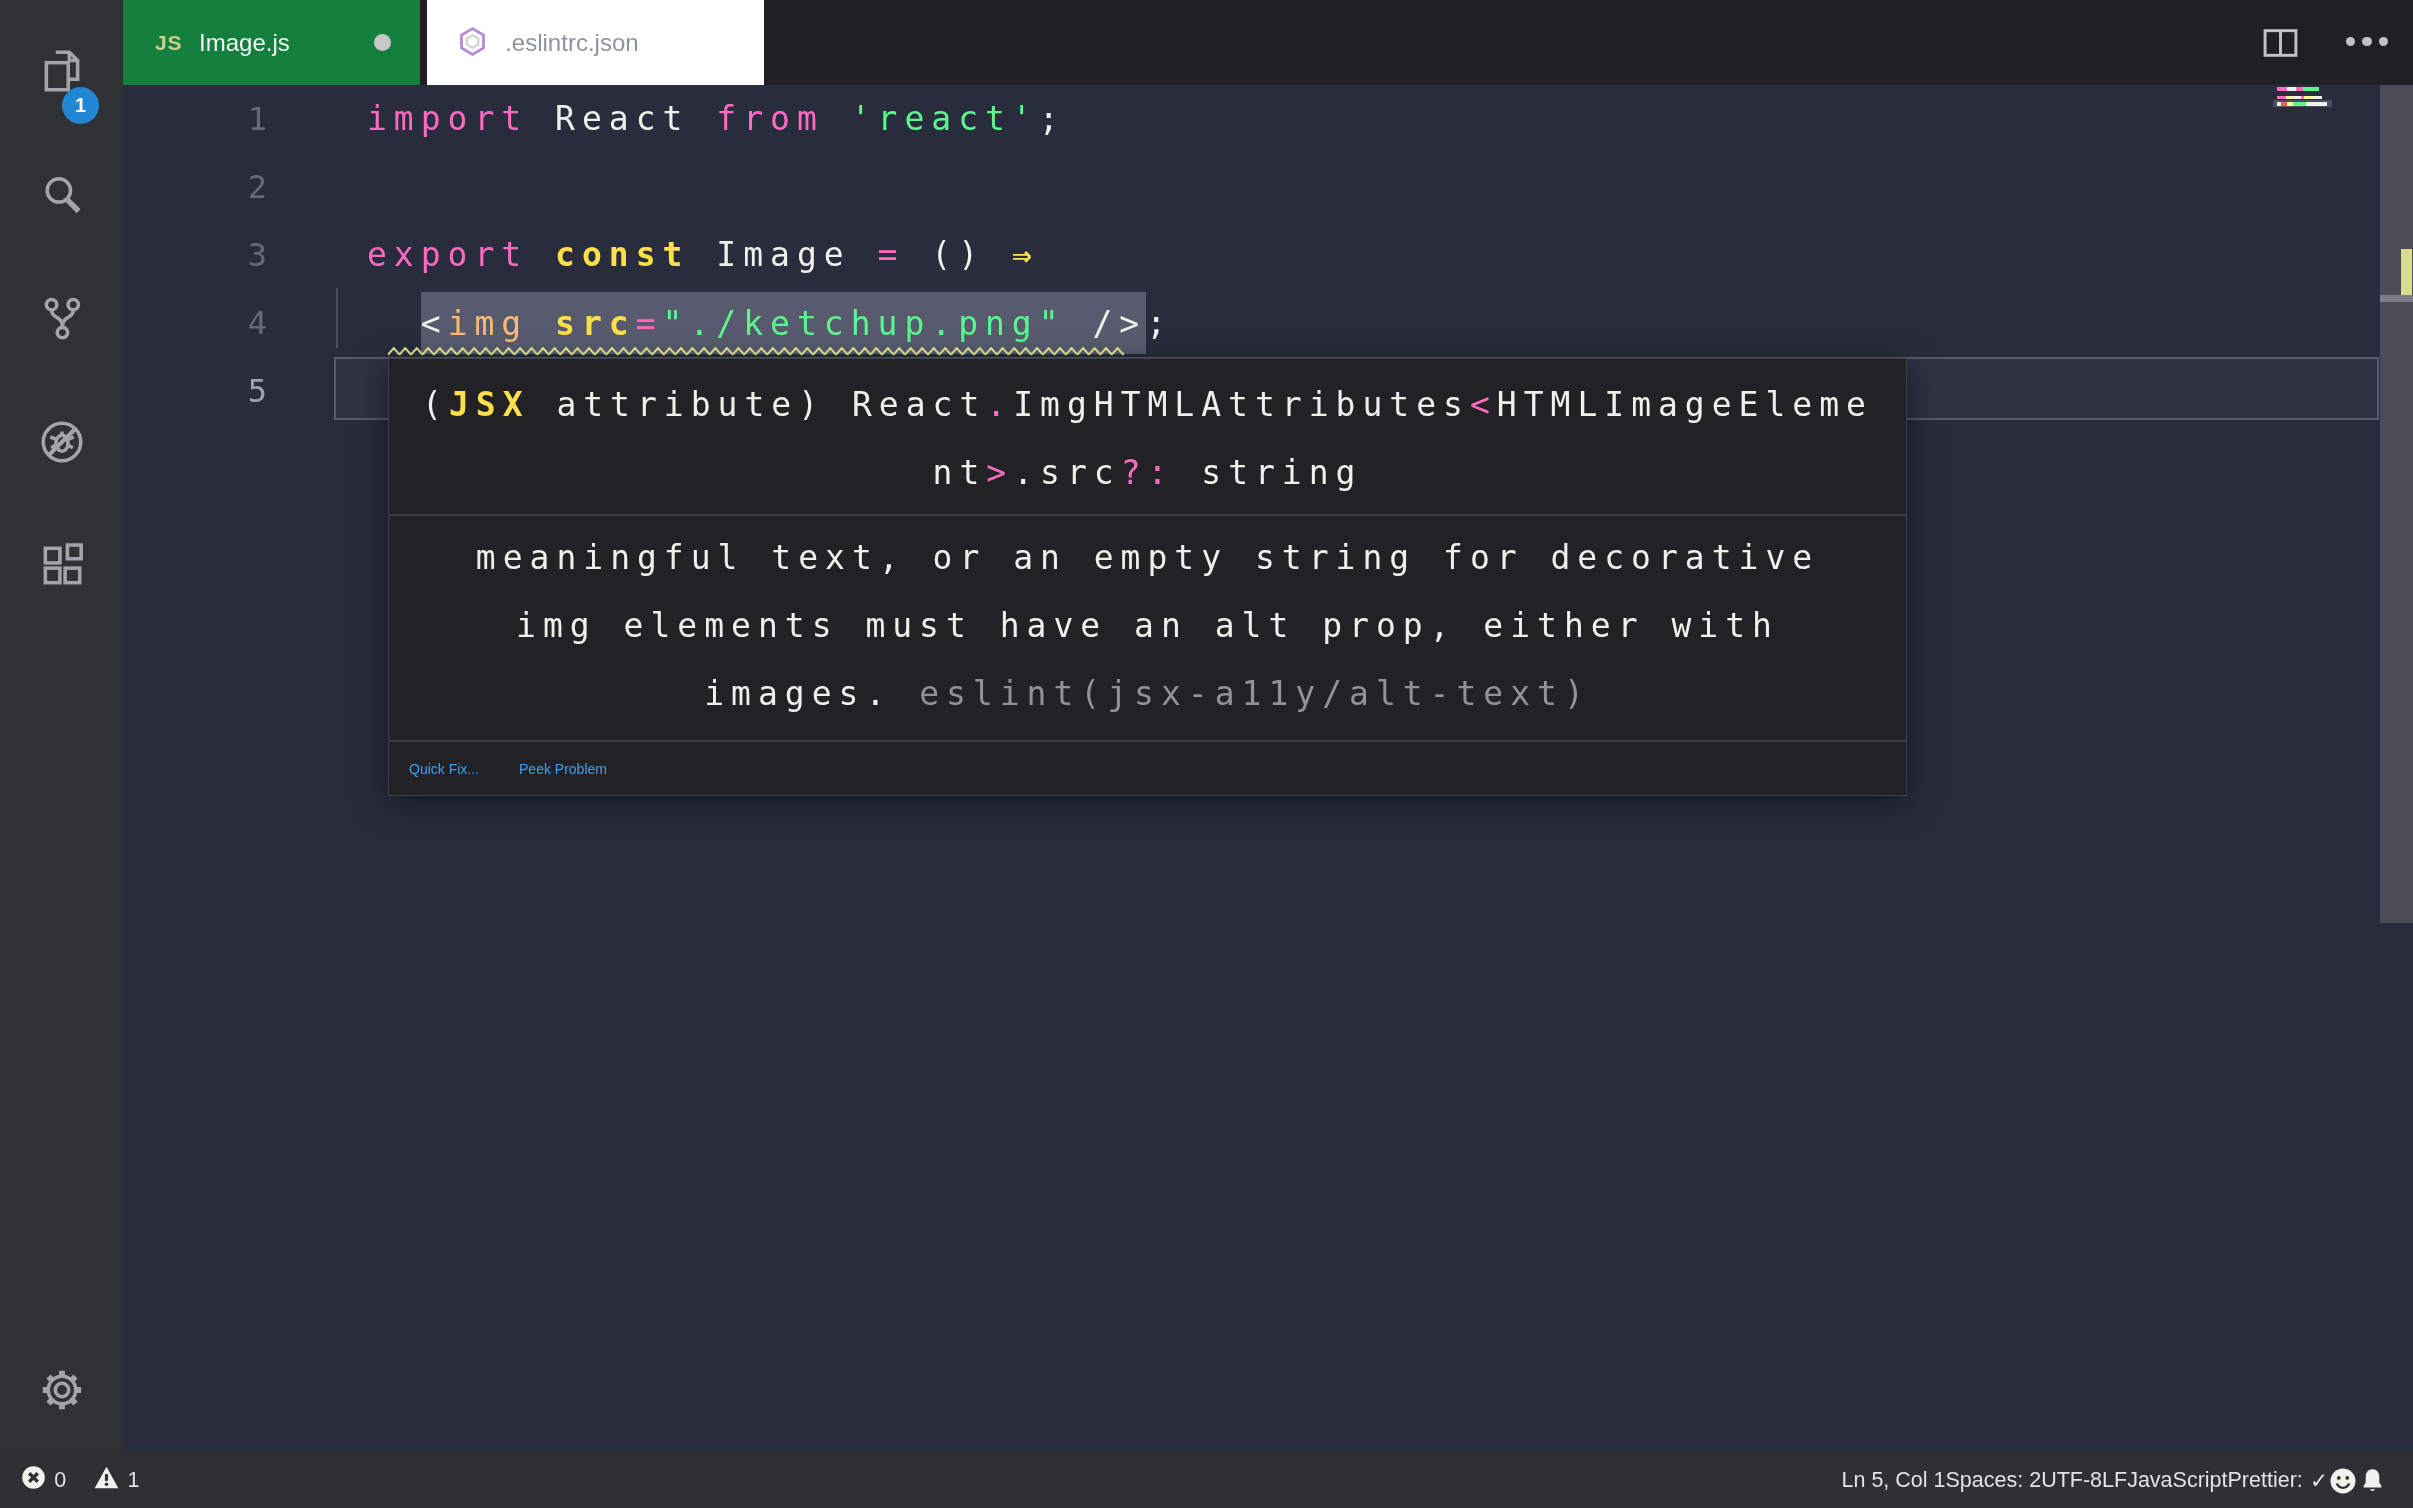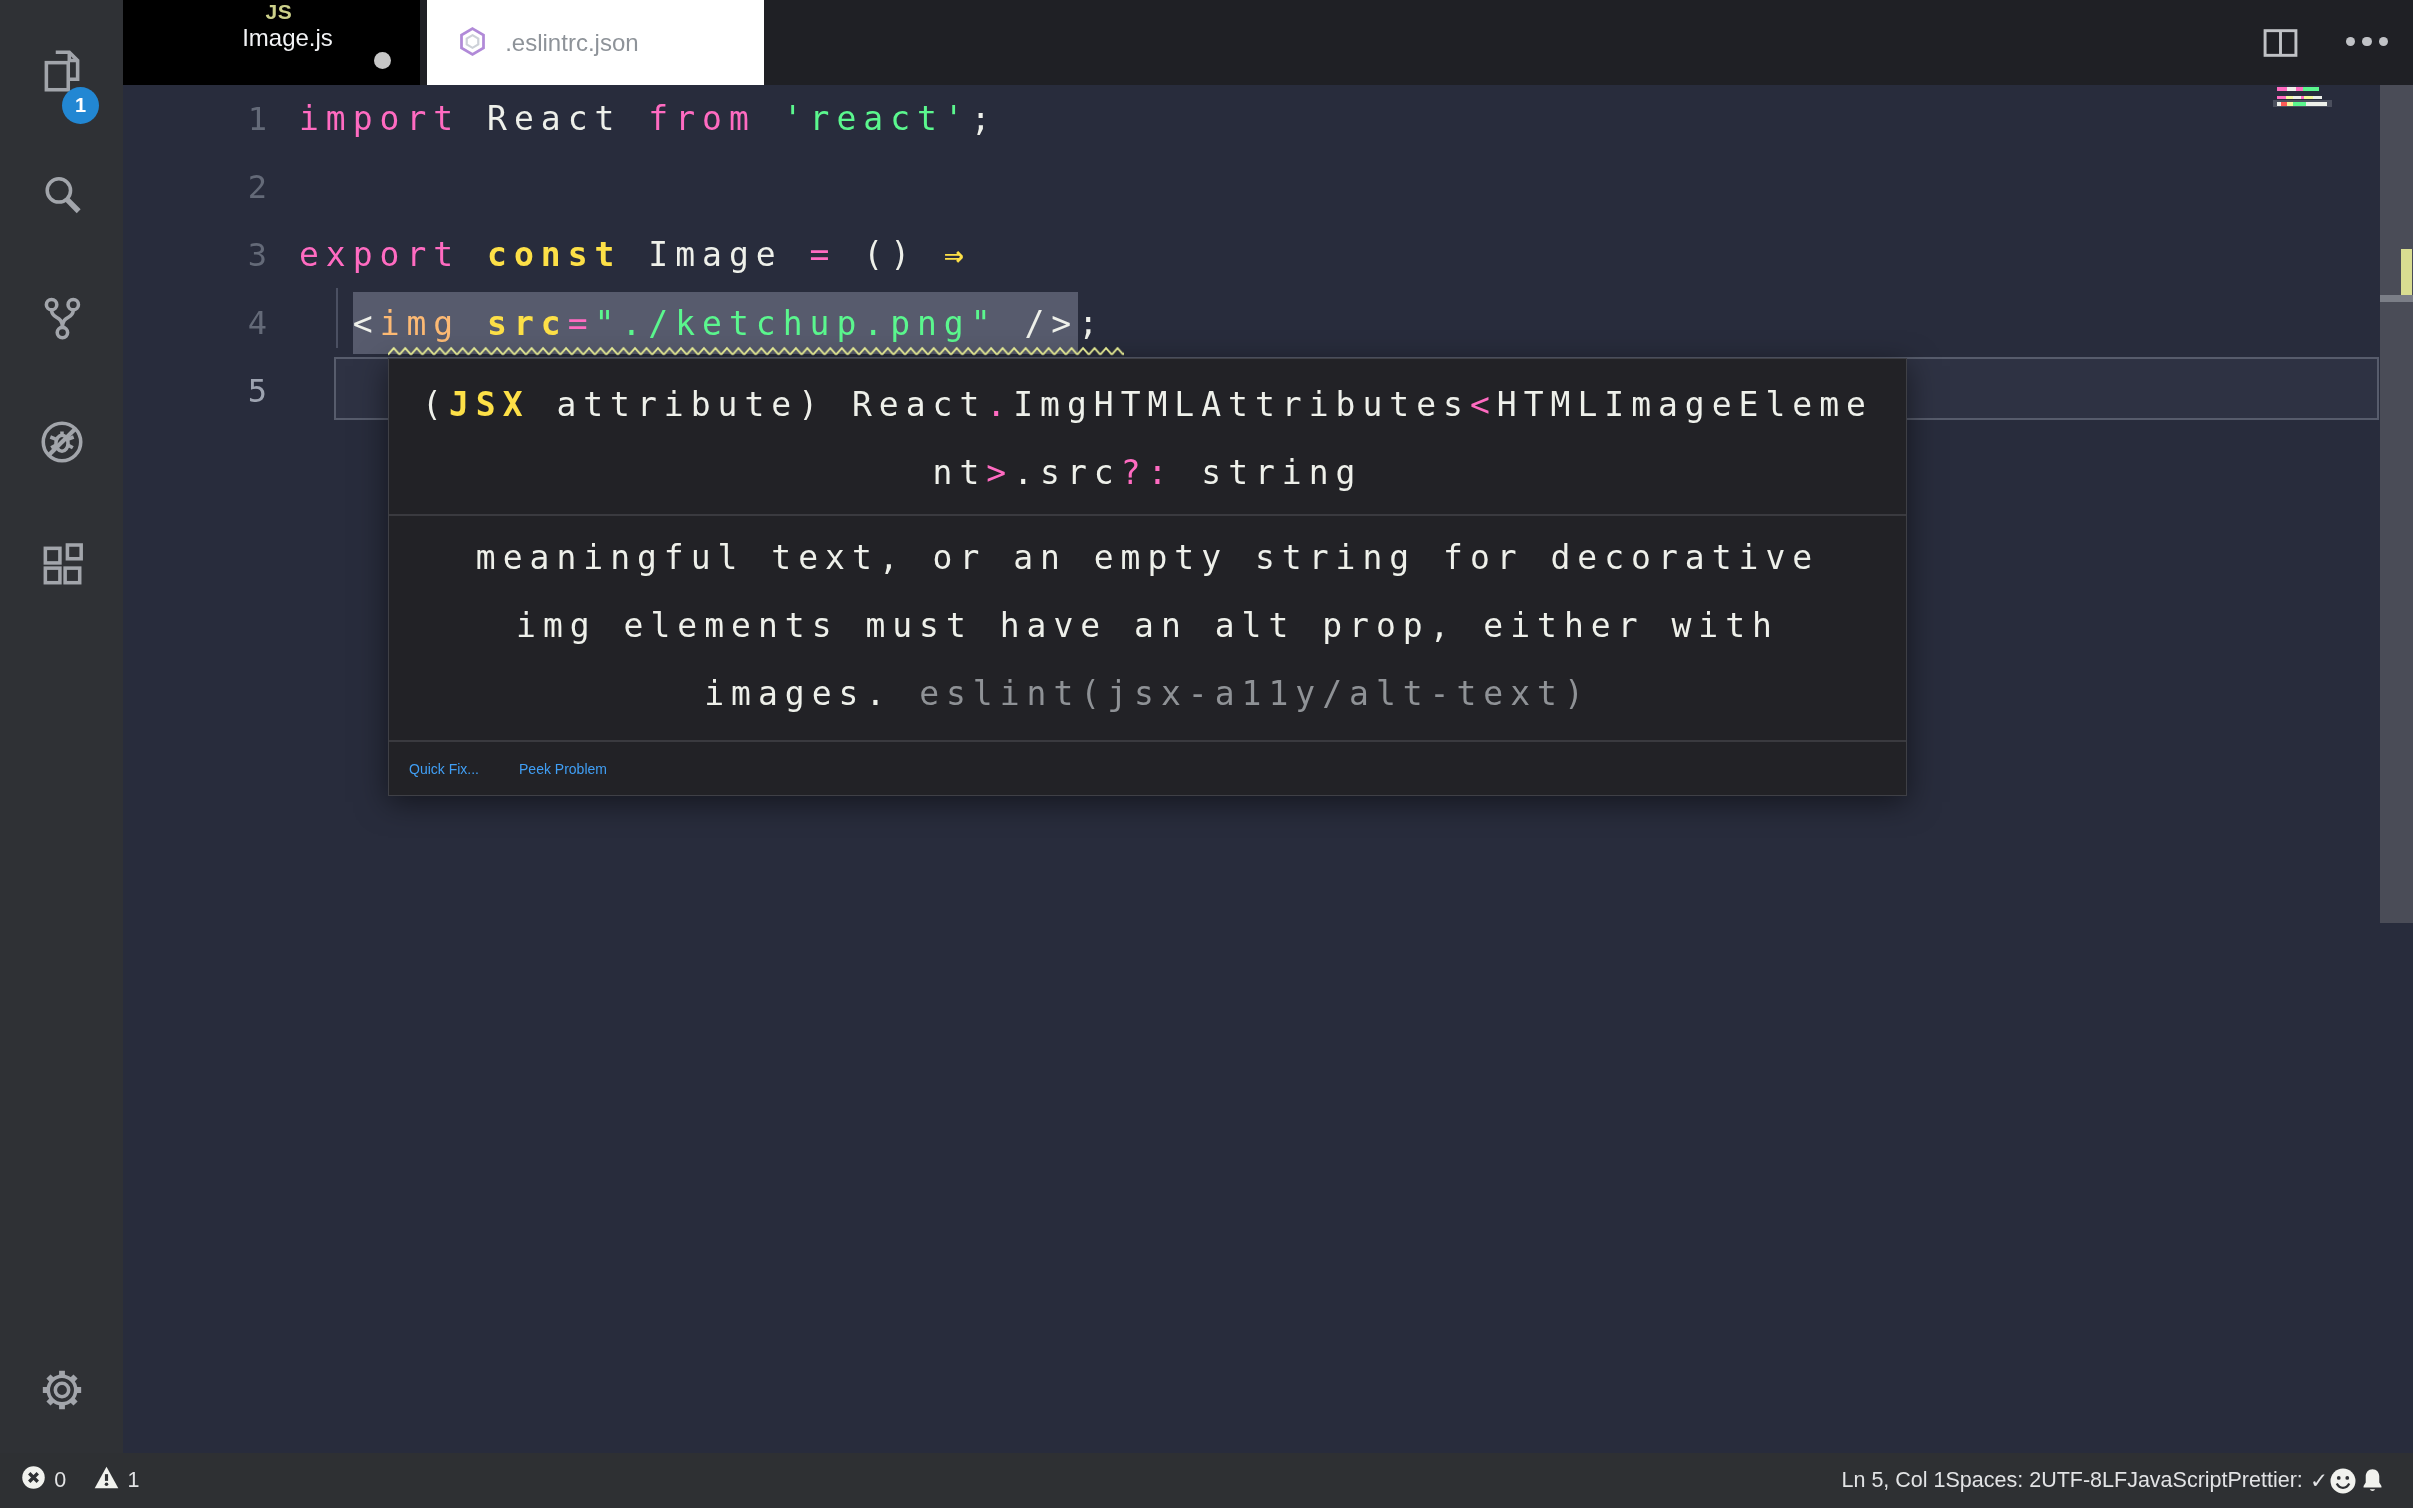--- a/index.html
+++ b/index.html
@@ -9,40 +9,40 @@
   
   #activity-bar{position:absolute;left:0;top:0;width:123px;height:1453px;background:#2f3135;}
   .ab-item{position:absolute;left:0;width:123px;height:108px;display:flex;align-items:center;justify-content:center;}
   .ab-item svg{width:50px;height:50px;stroke:#a2a5ab;fill:none;stroke-width:1.7;}
   .badge{position:absolute;width:37px;height:37px;border-radius:50%;background:#2287d3;color:#fff;
          font-size:20px;font-weight:bold;display:flex;align-items:center;justify-content:center;z-index:3;}
 
   
   #tab-bar{position:absolute;left:123px;top:0;width:2291px;height:85px;background:#1f2025;display:flex;}
   .tab{height:85px;display:flex;align-items:center;box-sizing:border-box;cursor:pointer;}
-  .tab.active{width:297px;background:#000000;padding-left:32px;flex-direction:column;}
+  .tab.active{width:297px;background:#15803d;padding-left:32px;}
   .tab.inactive{width:337px;background:#ffffff;margin-left:7.2px;padding-left:29px;}
   .tab-label{font-size:24px;}
   .tab.active .tab-label{color:#f2f3f5;}
   .tab.inactive .tab-label{color:#8e9399;}
   .js-badge{color:#ccd08a;font-size:21px;font-weight:bold;letter-spacing:0.7px;margin-right:17px;}
   .dirty-dot{width:17px;height:17px;border-radius:50%;background:#c7c7c7;margin-left:auto;margin-right:29px;}
   .eslint-ic{margin-right:16px;}
   .editor-actions{position:absolute;top:0;right:0;height:85px;}
   #split-icon{position:absolute;right:115px;top:27px;}
   #ellipsis-icon{position:absolute;right:26px;top:37px;display:flex;gap:7.2px;}
   #ellipsis-icon i{width:9.3px;height:9.3px;border-radius:50%;background:#c0c2c6;}
 
   
   #editor{position:absolute;left:123px;top:85px;width:2291px;height:1368px;background:#282c3c;}
   .line{height:68px;display:flex;align-items:center;position:relative;}
   .num{width:144px;text-align:right;color:#646a78;font-size:32px;
        font-family:"DejaVu Sans Mono",monospace;flex:none;}
   .line.active .num{color:#9da3b0;}
-  .code{margin-left:32px;font-size:33px;line-height:68px;letter-spacing:7px;white-space:pre;
+  .code{margin-left:100px;font-size:33px;line-height:68px;letter-spacing:7px;white-space:pre;
         font-family:"DejaVu Sans Mono",monospace;}
   .tk-pink{color:#ff6bc1;} .tk-yellow{color:#fde047;font-weight:bold;} .tk-green{color:#5bf78e;}
   .tk-red{color:#fdba74;}  .tk-fg{color:#eef0ea;}    .tk-gray{color:#8f9296;}
   .sel{background:#575b6d;padding:11.5px 0;}
 
   #indent-guide{position:absolute;left:213px;top:203px;width:2.2px;height:60px;background:#4b5062;}
   #squiggle{position:absolute;left:265px;top:261px;width:736px;height:10.8px;}
   #cursor-line-box{position:absolute;left:211px;top:272px;width:2045px;height:63px;box-sizing:border-box;
                    border:2.9px solid #575c6c;background:rgba(130,140,170,0.07);z-index:1;}
 

